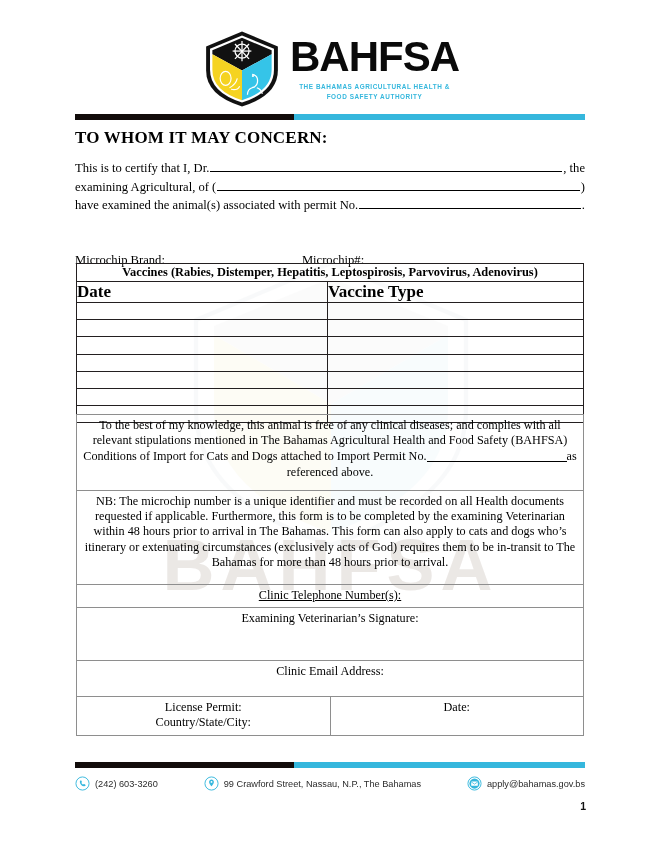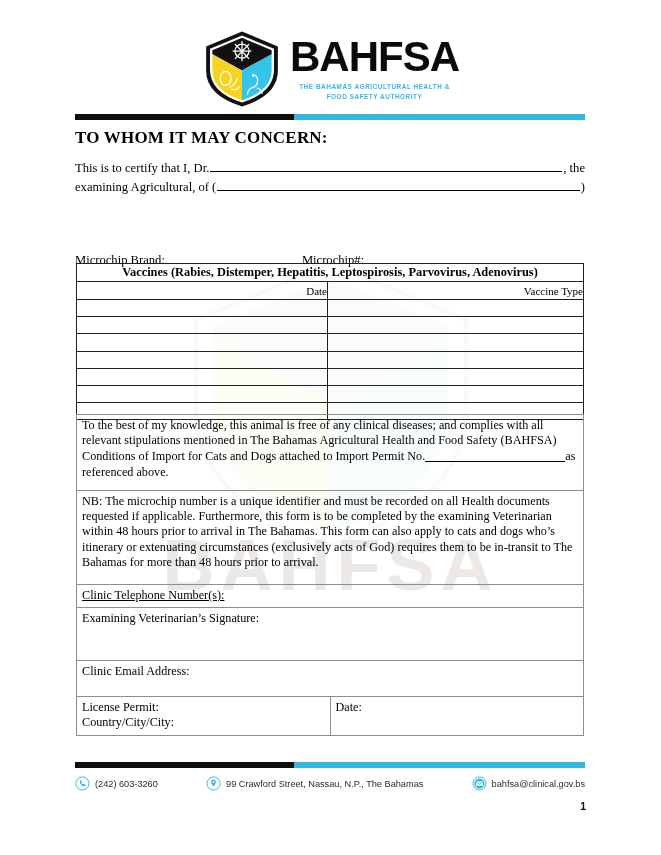--- a/index.html
+++ b/index.html
@@ -143,35 +143,36 @@
     padding: 0;
   }
   .vax-table td.hdr {
     text-align: center;
     font-weight: bold;
     font-size: 12.4px;
     height: 17px;
     padding: 0 2px;
   }
   .vax-table td.sub {
-    text-align: right;
-    font-weight: normal;
-    font-size: 11px;
+    text-align: left;
+    font-weight: bold;
+    font-size: 17px;
     height: 17px;
   }
   .vax-table col.c-date { width: 49.5%; }
   .vax-table col.c-type { width: 50.5%; }
 
   
   .info-table {
     position: absolute;
     left: 76px; top: 414px;
     width: 508px;
     border-collapse: collapse;
     table-layout: fixed;
+    text-align: center;
   }
   .info-table td {
     border: 1.1px solid #8e8e8e;
     padding: 3px 5px 4px 5px;
     font-size: 12.2px;
     line-height: 15.2px;
     vertical-align: top;
   }
   td.cell-declaration { height: 68px; }
   td.cell-nb { height: 86px; }
@@ -272,20 +273,25 @@
     <div class="cert-line justified">
       <span>This  is  to  certify  that  I,  Dr.</span>
       <span class="blank" style="flex:1;margin:0 1px;"></span>
       <span>,  the</span>
     </div>
     <div class="cert-line justified">
       <span>examining   Agricultural,   of   (</span>
       <span class="blank" style="flex:1;margin:0 1px;"></span>
       <span>)</span>
     </div>
+    <div class="cert-line justified">
+      <span>have examined the animal(s) associated with permit No.</span>
+      <span class="blank" style="flex:1;margin:0 1px;"></span>
+      <span>.</span>
+    </div>
   </div>
 
   <div class="microchip-line">
     <span>Microchip Brand:</span><span class="blank" style="width:137px;"></span><span>Microchip#:</span><span class="blank" style="width:206px;"></span>
   </div>
 
   <table class="vax-table">
     <colgroup>
         <col class="c-date">
         <col class="c-type">
@@ -350,21 +356,21 @@
         </td>
       </tr>
       <tr>
         <td class="cell-email" colspan="2">
           <span class="nowrap-line">Clinic Email Address:</span>
         </td>
       </tr>
       <tr>
         <td class="cell-license">
           <div class="nowrap-line">License Permit:</div>
-          <div class="nowrap-line">Country/City/City:</div>
+          <div class="nowrap-line">Country/State/City:</div>
         </td>
         <td class="cell-date">
           <div class="nowrap-line">Date:</div>
         </td>
       </tr>
     </tbody>
   </table>
 
   <div class="rule-bar" id="footer-rule">
     <div class="seg-dark"></div>
@@ -387,19 +393,19 @@
       </svg>
       <span class="label">99 Crawford Street, Nassau, N.P., The Bahamas</span>
     </div>
     <div class="contact-item">
       <svg width="15" height="15" viewBox="0 0 24 24">
         <circle cx="12" cy="12" r="10.5" fill="none" stroke="#35b7dd" stroke-width="1.5"></circle>
         <circle cx="12" cy="12" r="8.2" fill="#35b7dd"></circle>
         <rect x="6.7" y="8.8" width="10.6" height="6.6" rx="0.8" fill="#ffffff"></rect>
         <path d="M6.7 9.4l5.3 3.6 5.3-3.6" fill="none" stroke="#35b7dd" stroke-width="1.2"></path>
       </svg>
-      <span class="label">bahfsa@clinical.gov.bs</span>
+      <span class="label">apply@bahamas.gov.bs</span>
     </div>
   </div>
 
   <div class="page-number">1</div>
 
 </div>
 
 </body></html>

